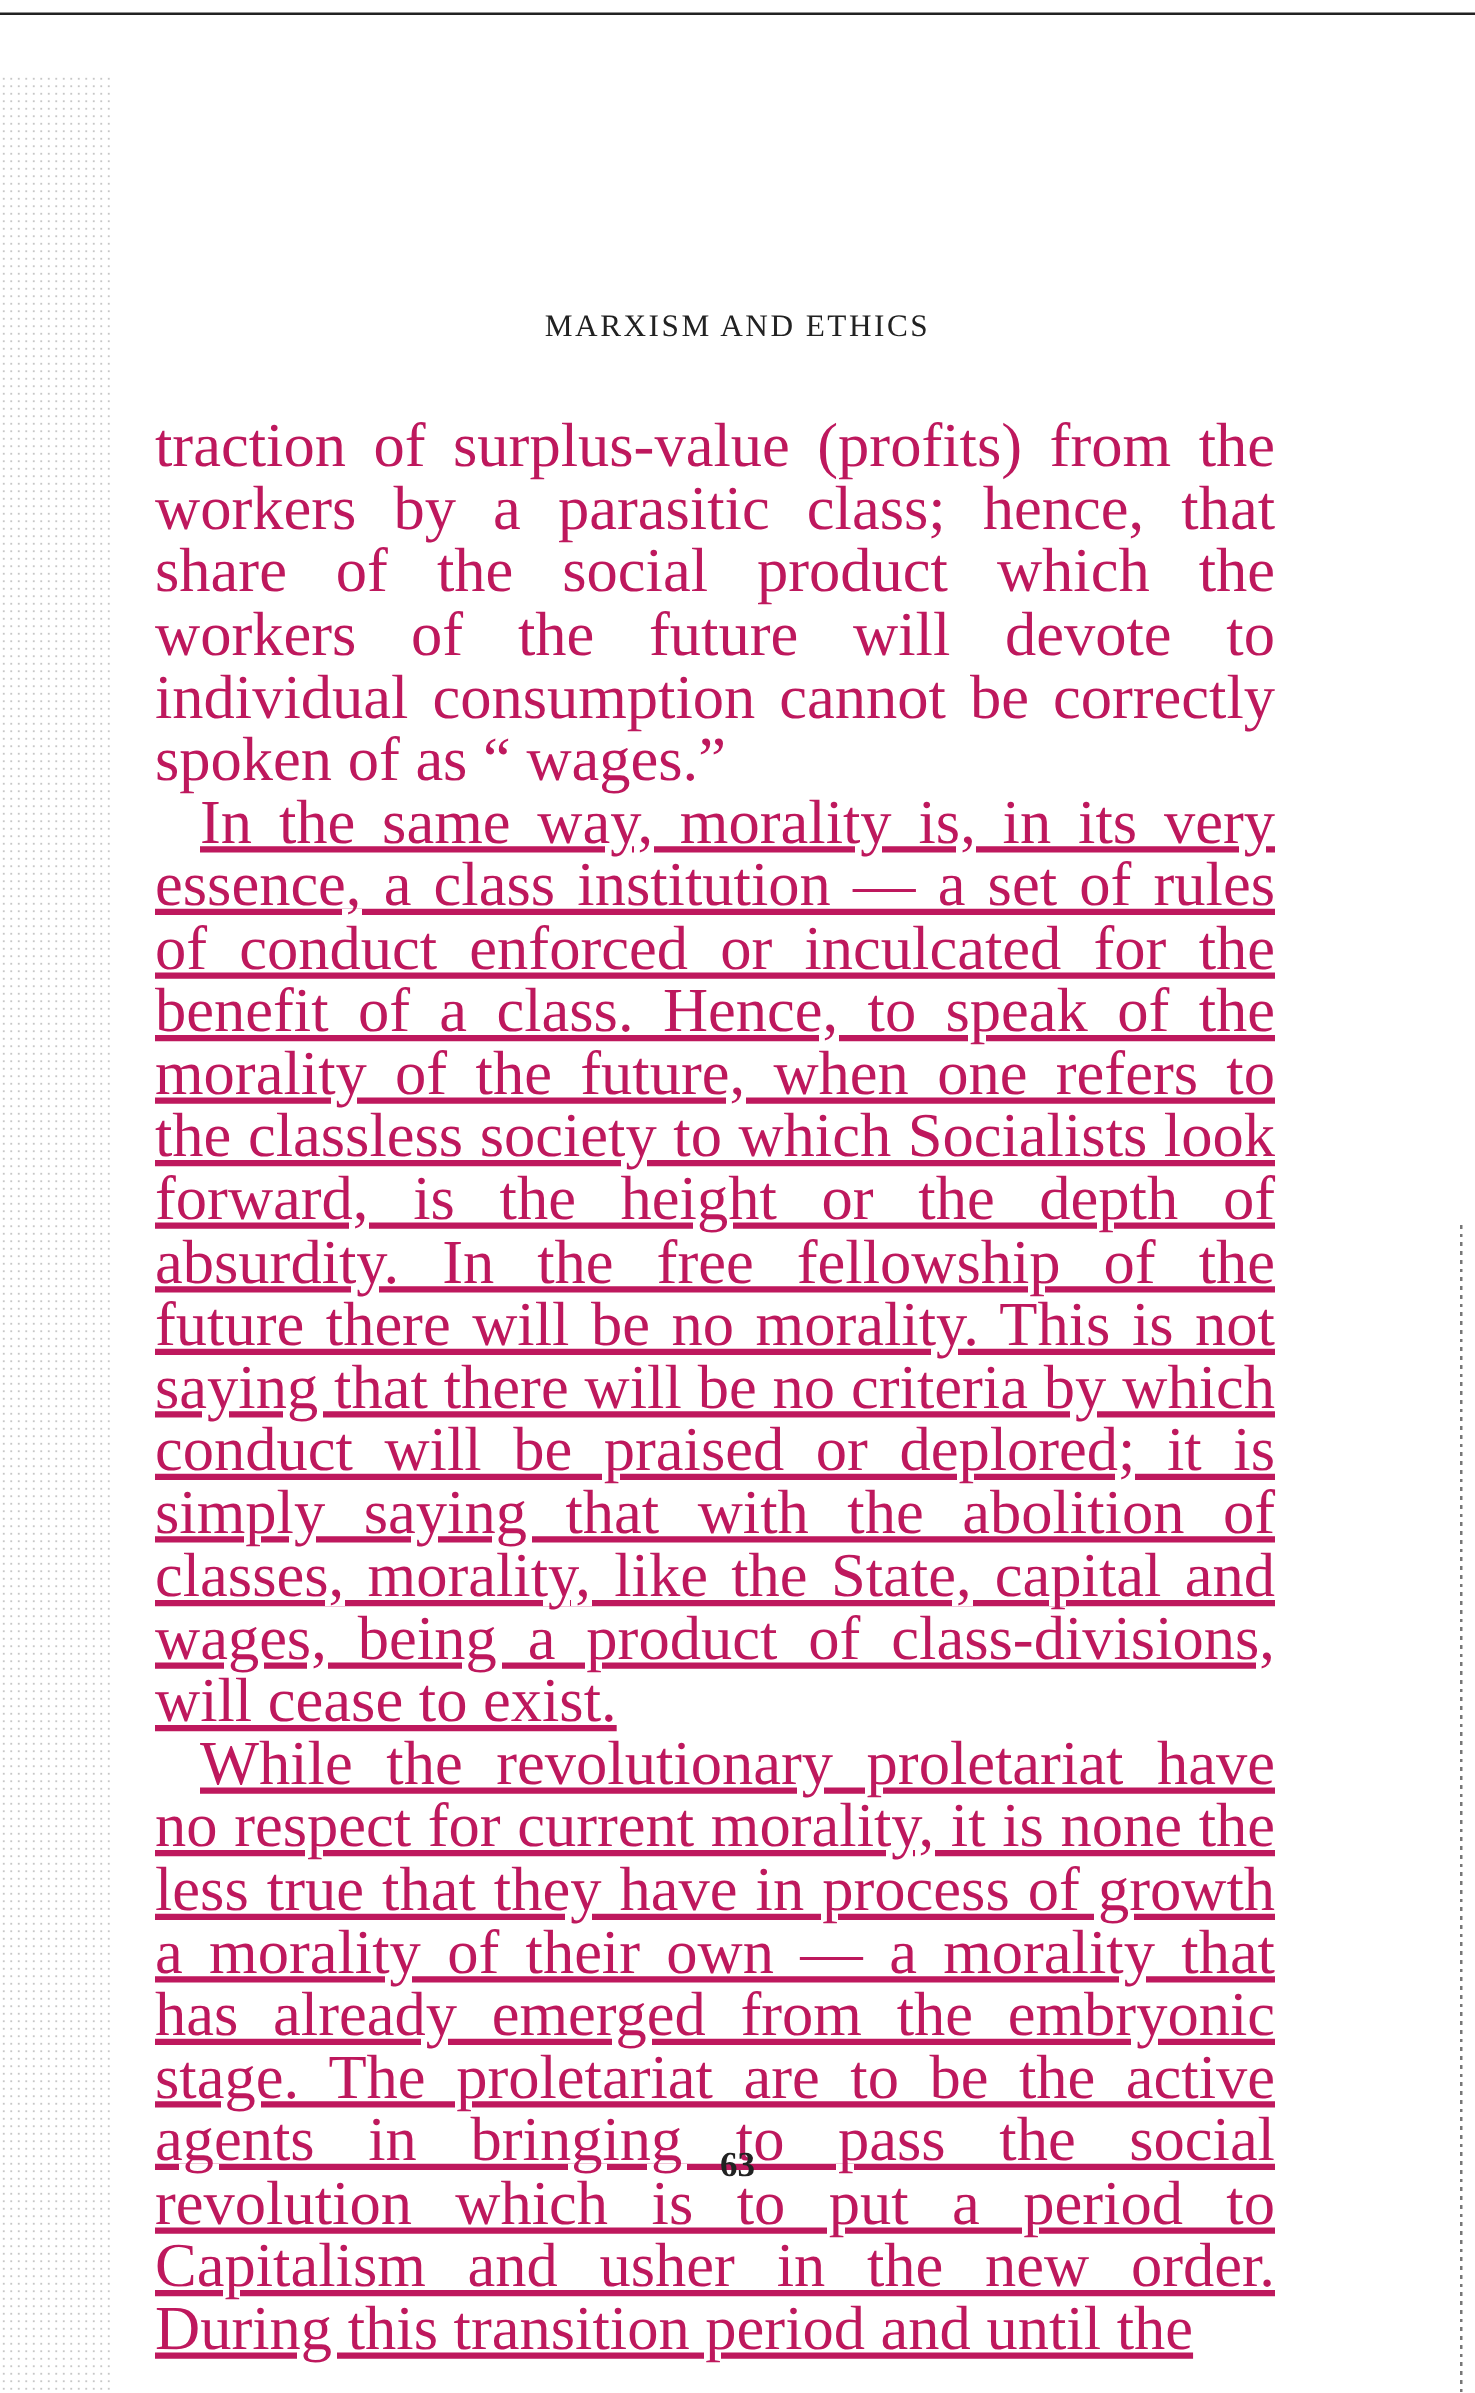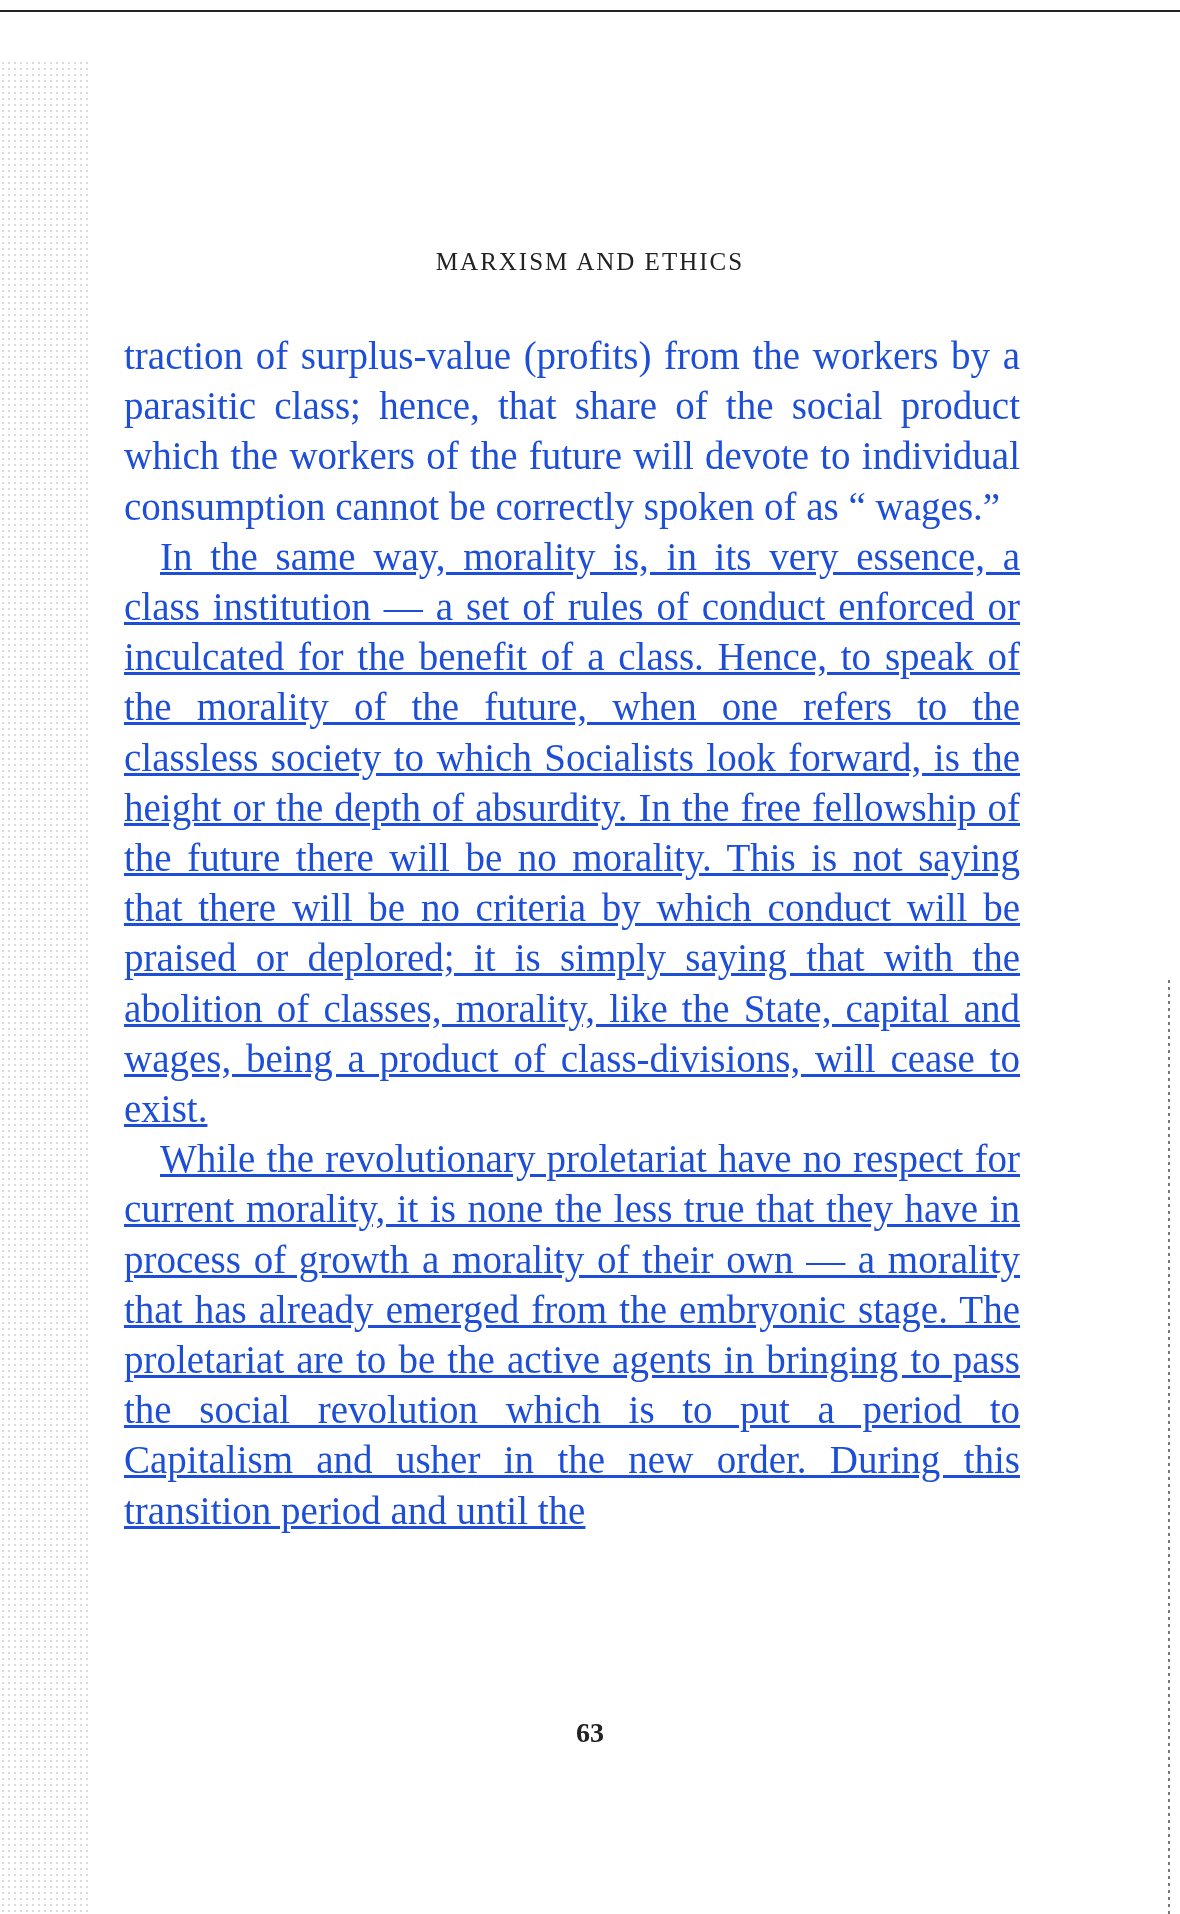--- a/index.html
+++ b/index.html
@@ -16,21 +16,21 @@
   .right-edge {
     position: absolute; right: 10px; top: 980px; width: 2px; height: 934px;
     background-image: repeating-linear-gradient(to bottom, #777 0 3px, transparent 3px 7px);
   }
   .running-head {
     position: absolute; top: 248px; left: 0; width: 1180px; text-align: center;
     font-size: 25px; letter-spacing: 2px; color: #222;
   }
   .body-text {
     position: absolute; left: 124px; top: 331px; width: 896px;
-    font-size: 39px; line-height: 50.2px; text-align: justify; color: #1d4ed8;
+    font-size: 50px; line-height: 50.2px; text-align: justify; color: #be185d;
   }
   .body-text p { margin: 0; }
   .body-text p.indent { text-indent: 36px; text-decoration: underline; }
   .folio {
     position: absolute; top: 1717px; left: 0; width: 1180px; text-align: center;
     font-size: 28px; font-weight: bold; color: #222;
   }
 </style>
 </head>
 <body>

